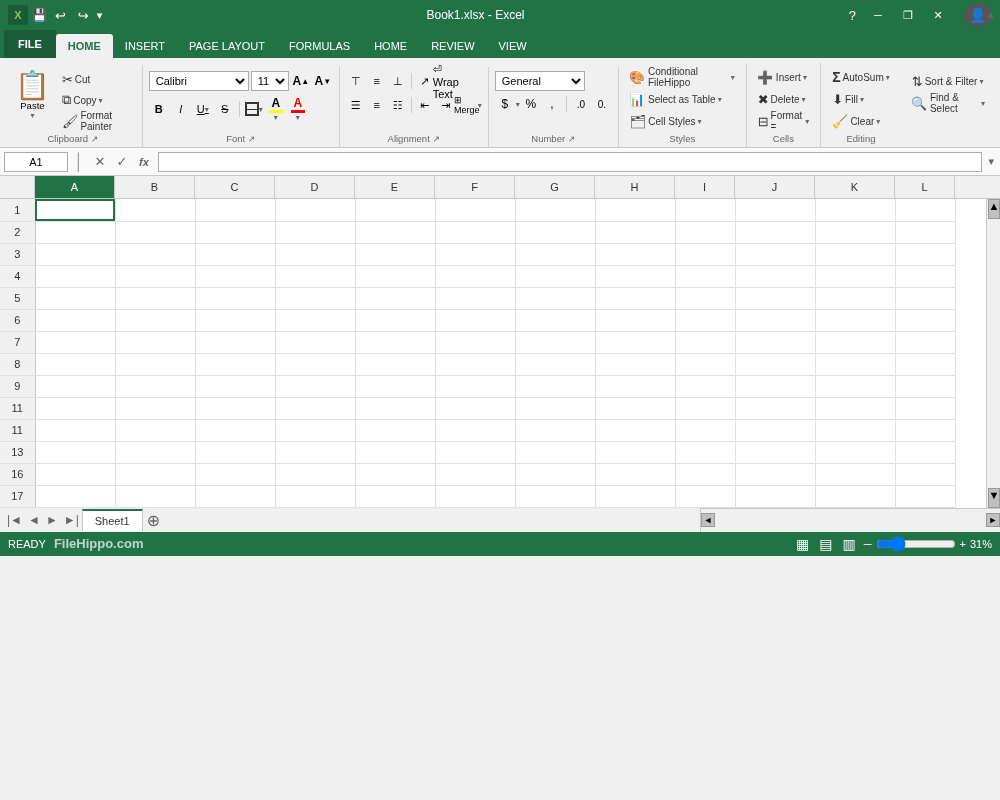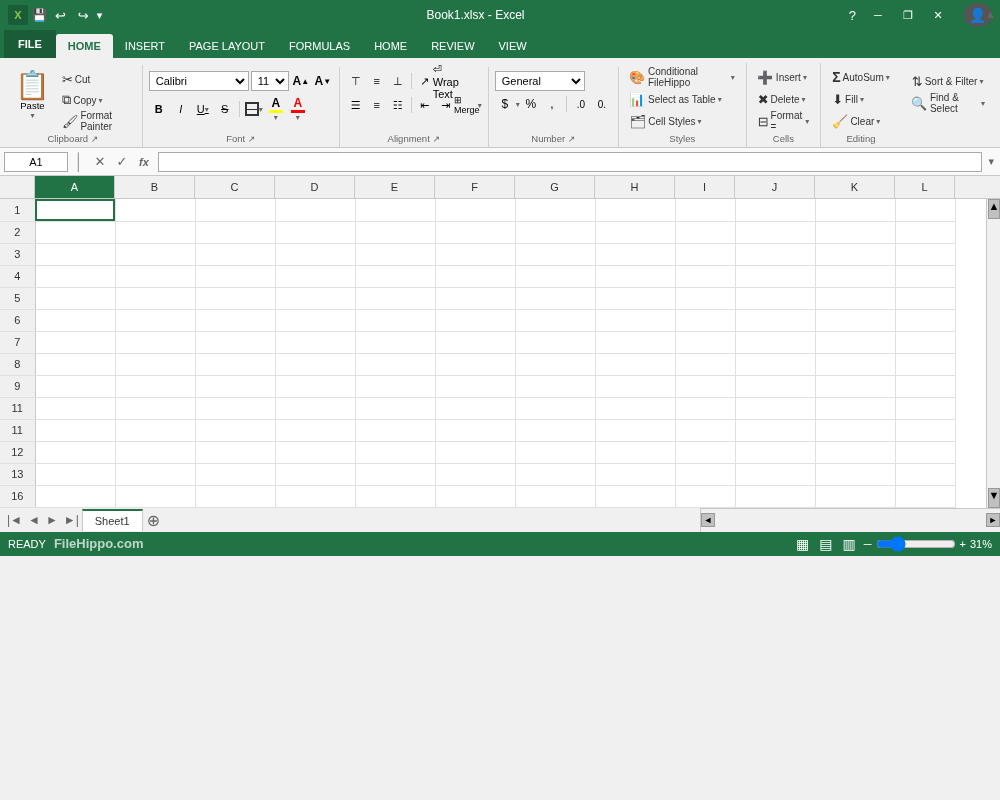--- a/index.html
+++ b/index.html
@@ -786,51 +786,51 @@
               <td class="cell" style="width: 80px; min-width: 80px;"></td>
               <td class="cell" style="width: 80px; min-width: 80px;"></td>
               <td class="cell" style="width: 80px; min-width: 80px;"></td>
               <td class="cell" style="width: 80px; min-width: 80px;"></td>
               <td class="cell" style="width: 60px; min-width: 60px;"></td>
               <td class="cell" style="width: 80px; min-width: 80px;"></td>
               <td class="cell" style="width: 80px; min-width: 80px;"></td>
               <td class="cell" style="width: 60px; min-width: 60px;"></td>
             </tr>
             <tr>
-              <td class="row-num">12</td>
-              <td class="cell col-a" style="width: 80px; min-width: 80px;"></td>
-              <td class="cell" style="width: 80px; min-width: 80px;"></td>
-              <td class="cell" style="width: 80px; min-width: 80px;"></td>
-              <td class="cell" style="width: 80px; min-width: 80px;"></td>
-              <td class="cell" style="width: 80px; min-width: 80px;"></td>
-              <td class="cell" style="width: 80px; min-width: 80px;"></td>
-              <td class="cell" style="width: 80px; min-width: 80px;"></td>
-              <td class="cell" style="width: 80px; min-width: 80px;"></td>
-              <td class="cell" style="width: 60px; min-width: 60px;"></td>
-              <td class="cell" style="width: 80px; min-width: 80px;"></td>
-              <td class="cell" style="width: 80px; min-width: 80px;"></td>
-              <td class="cell" style="width: 60px; min-width: 60px;"></td>
-            </tr>
-            <tr>
               <td class="row-num">13</td>
               <td class="cell col-a" style="width: 80px; min-width: 80px;"></td>
               <td class="cell" style="width: 80px; min-width: 80px;"></td>
               <td class="cell" style="width: 80px; min-width: 80px;"></td>
               <td class="cell" style="width: 80px; min-width: 80px;"></td>
               <td class="cell" style="width: 80px; min-width: 80px;"></td>
               <td class="cell" style="width: 80px; min-width: 80px;"></td>
               <td class="cell" style="width: 80px; min-width: 80px;"></td>
               <td class="cell" style="width: 80px; min-width: 80px;"></td>
               <td class="cell" style="width: 60px; min-width: 60px;"></td>
               <td class="cell" style="width: 80px; min-width: 80px;"></td>
               <td class="cell" style="width: 80px; min-width: 80px;"></td>
               <td class="cell" style="width: 60px; min-width: 60px;"></td>
             </tr>
             <tr>
               <td class="row-num">16</td>
+              <td class="cell col-a" style="width: 80px; min-width: 80px;"></td>
+              <td class="cell" style="width: 80px; min-width: 80px;"></td>
+              <td class="cell" style="width: 80px; min-width: 80px;"></td>
+              <td class="cell" style="width: 80px; min-width: 80px;"></td>
+              <td class="cell" style="width: 80px; min-width: 80px;"></td>
+              <td class="cell" style="width: 80px; min-width: 80px;"></td>
+              <td class="cell" style="width: 80px; min-width: 80px;"></td>
+              <td class="cell" style="width: 80px; min-width: 80px;"></td>
+              <td class="cell" style="width: 60px; min-width: 60px;"></td>
+              <td class="cell" style="width: 80px; min-width: 80px;"></td>
+              <td class="cell" style="width: 80px; min-width: 80px;"></td>
+              <td class="cell" style="width: 60px; min-width: 60px;"></td>
+            </tr>
+            <tr>
+              <td class="row-num">17</td>
               <td class="cell col-a" style="width: 80px; min-width: 80px;"></td>
               <td class="cell" style="width: 80px; min-width: 80px;"></td>
               <td class="cell" style="width: 80px; min-width: 80px;"></td>
               <td class="cell" style="width: 80px; min-width: 80px;"></td>
               <td class="cell" style="width: 80px; min-width: 80px;"></td>
               <td class="cell" style="width: 80px; min-width: 80px;"></td>
               <td class="cell" style="width: 80px; min-width: 80px;"></td>
               <td class="cell" style="width: 80px; min-width: 80px;"></td>
               <td class="cell" style="width: 60px; min-width: 60px;"></td>
               <td class="cell" style="width: 80px; min-width: 80px;"></td>

